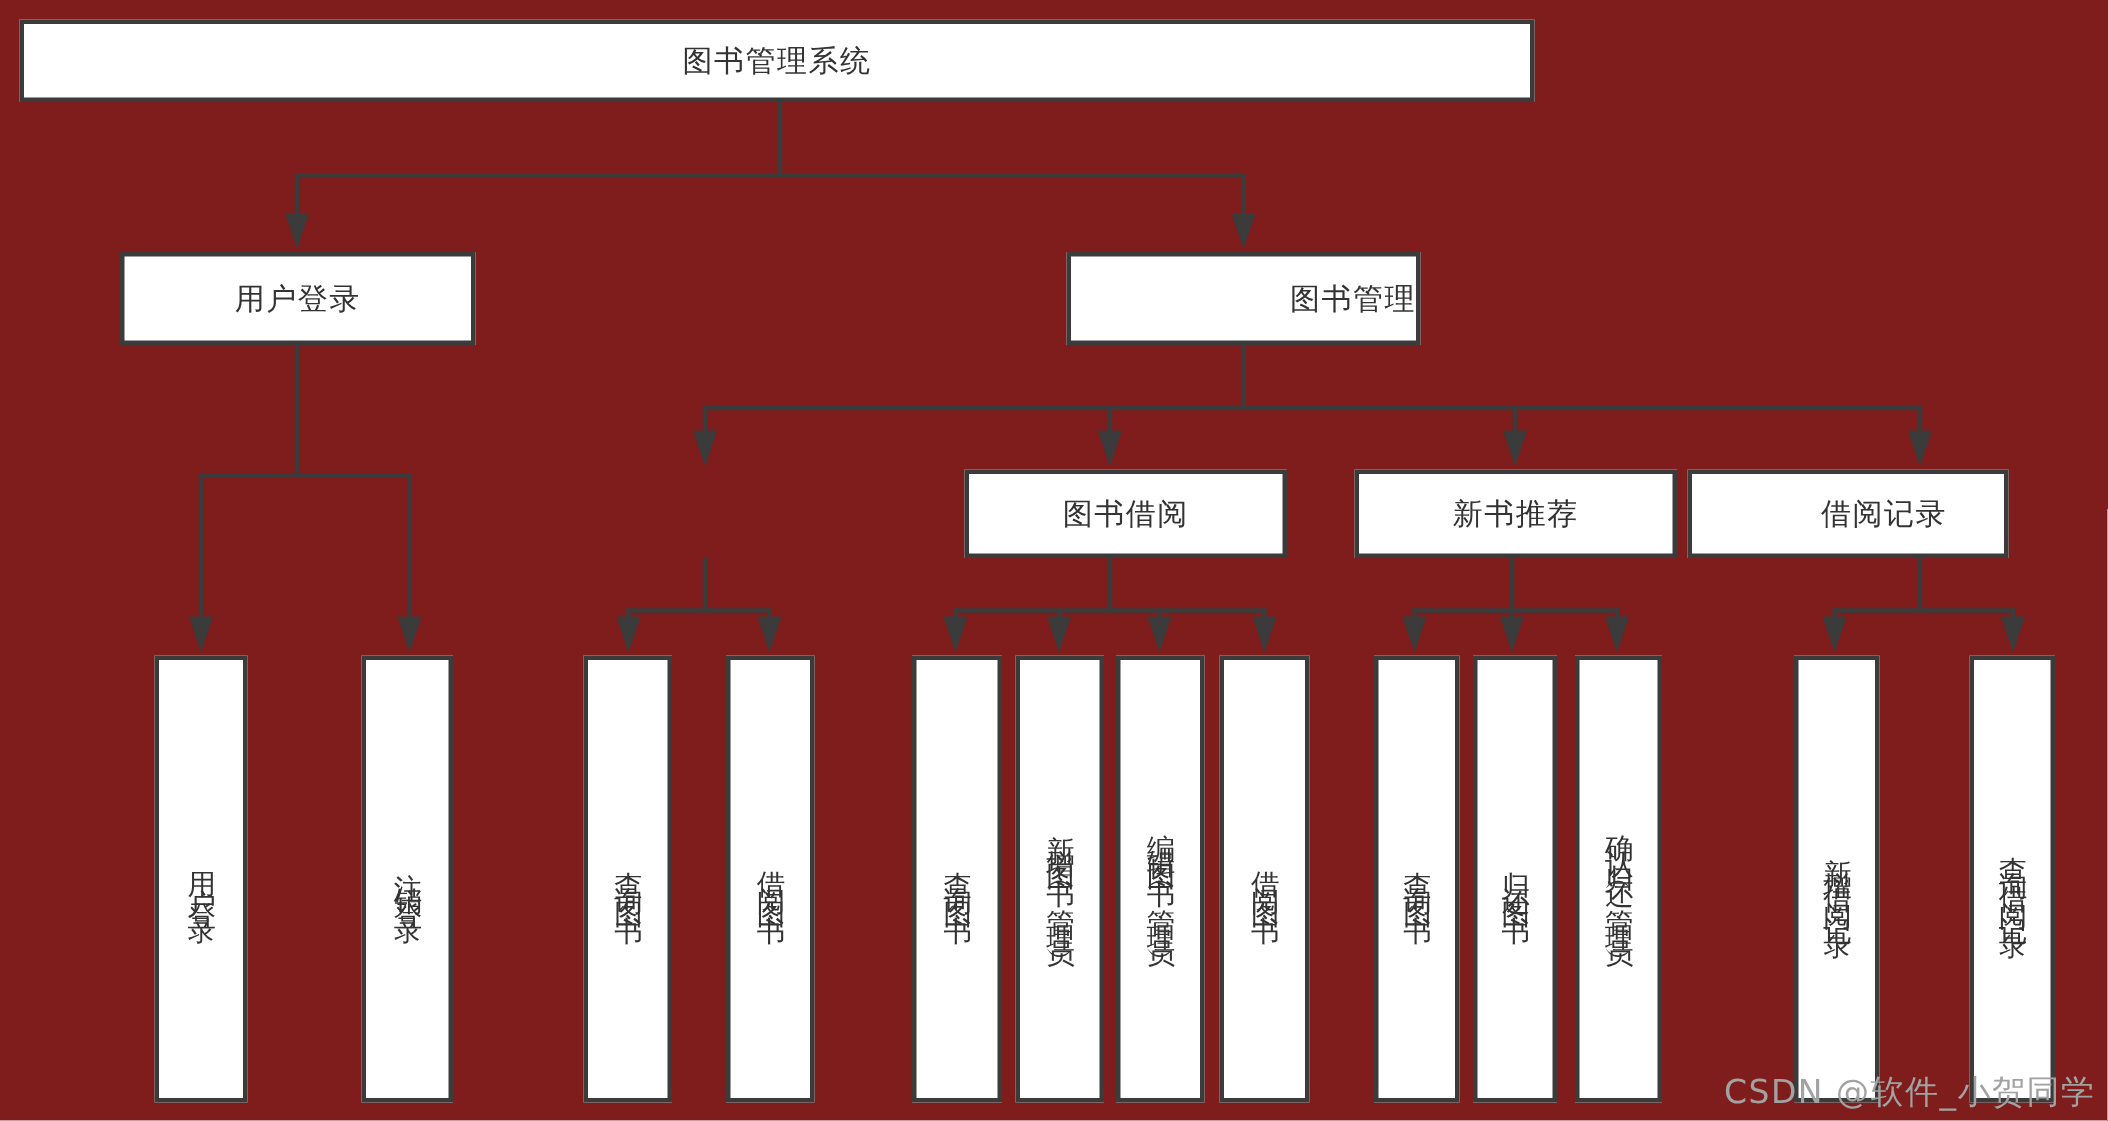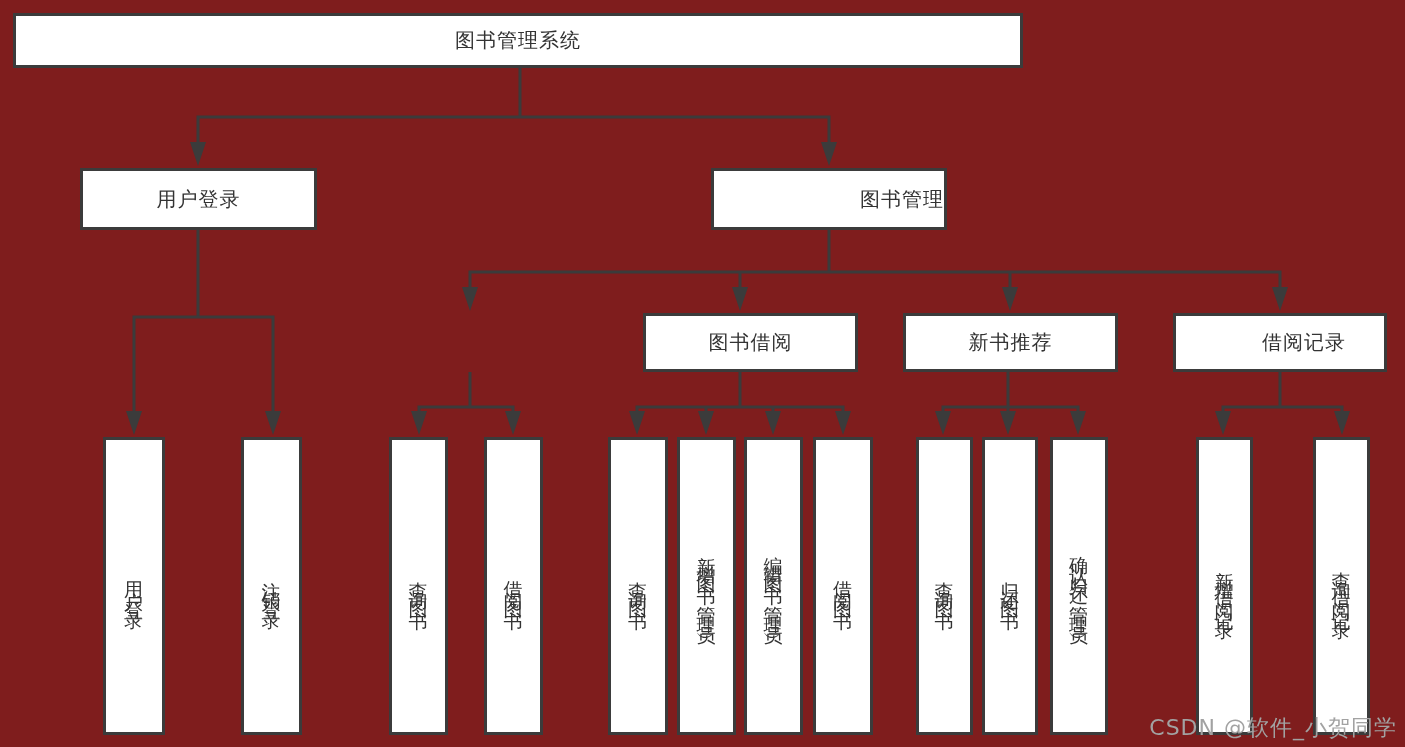--- a/index.html
+++ b/index.html
@@ -117,21 +117,21 @@
   <div class="box" style="left:711px; top:168px; width:236px; height:62px;justify-content:flex-end;">
     <span>图书管理</span>
   </div>
 
   <div class="box" style="left:633px; top:313px; width:215px; height:59px;margin-left:10px;">
     <span>图书借阅</span>
   </div>
   <div class="box" style="left:903px; top:313px; width:215px; height:59px;">
     <span>新书推荐</span>
   </div>
-  <div class="box" style="left:1173px; top:313px; width:214px; height:59px;padding-left:48px;">
+  <div class="box" style="left:1125px; top:313px; width:214px; height:59px;padding-left:48px;">
     <span>借阅记录</span>
   </div>
 
   <div class="box leaf" style="left:103px; top:437px; width:62px; height:298px;">
     <span class="vtext">用户登录</span>
   </div>
   <div class="box leaf" style="left:241px; top:437px; width:61px; height:298px;">
     <span class="vtext">注销登录</span>
   </div>
 

